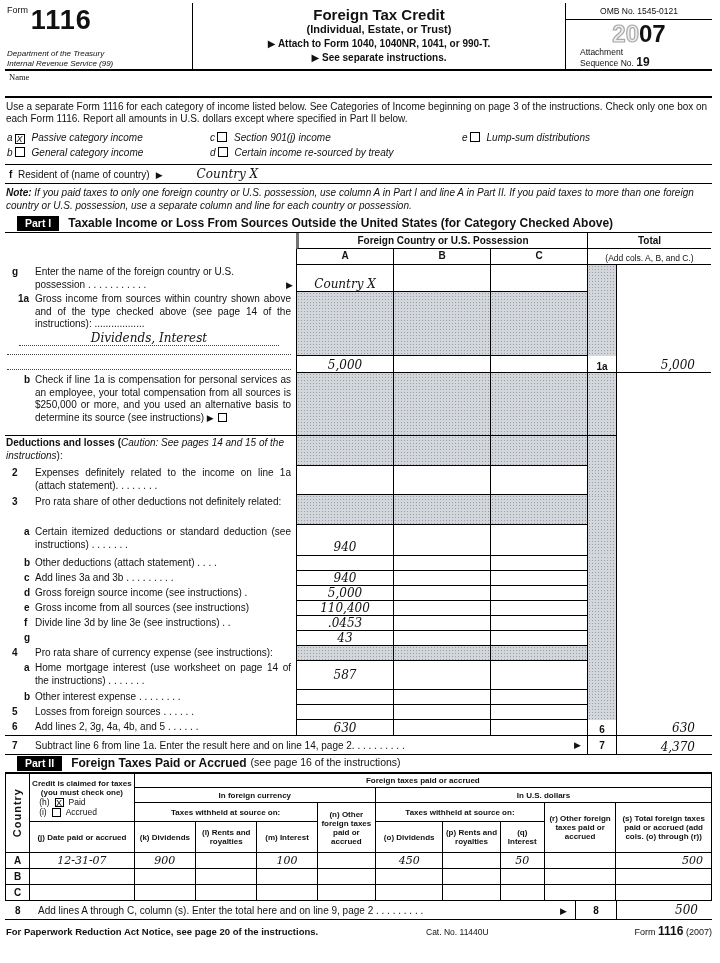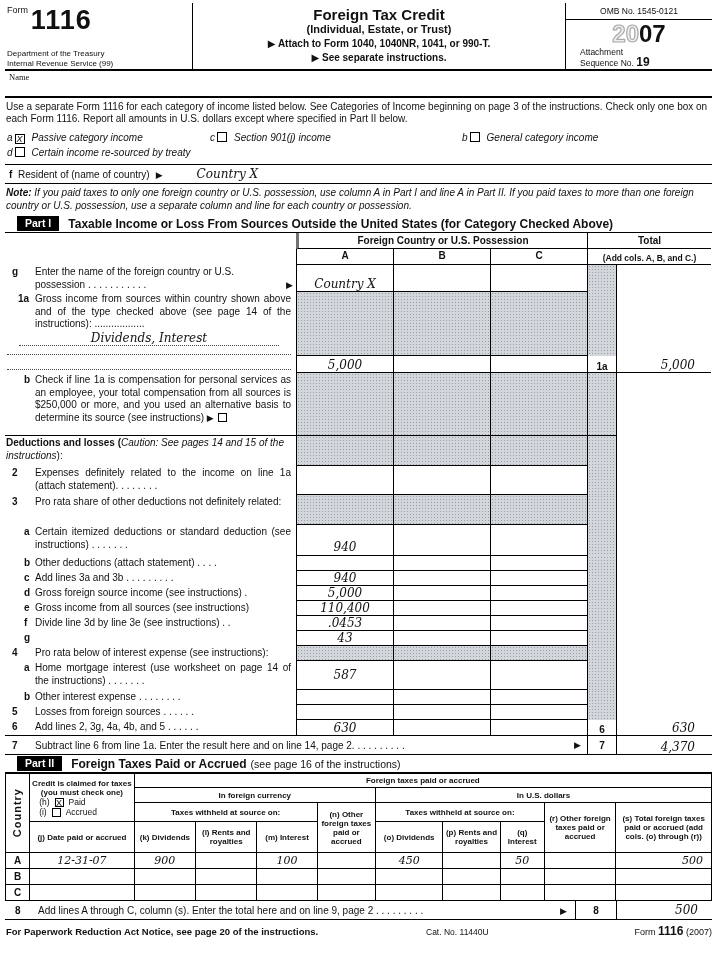--- a/index.html
+++ b/index.html
@@ -6,21 +6,21 @@
   html,body { background:#fff; }
   body { width:720px; height:963px; overflow:hidden; color:#111;
          font-family:"Liberation Sans","DejaVu Sans",sans-serif; font-size:10px; }
   .page { padding:3px 8px 0 5px; }
 
   
   .hdr { display:flex; border-bottom:2.5px solid #000; }
   .hdr-left { width:188px; border-right:1px solid #000; padding:2px 2px 1px 2px; }
   .form-word { font-size:9px; vertical-align:top; }
   .form-no { font-size:27px; font-weight:bold; letter-spacing:1px; }
-  .dept { font-size:8px; line-height:9.5px; margin-top:13px; }
+  .dept { font-size:8px; line-height:9.5px; margin-top:13px;font-style:italic; }
   .hdr-center { flex:1; text-align:center; padding-top:3px; }
   .title { font-size:15px; font-weight:bold; }
   .subtitle { font-size:11px; font-weight:bold; }
   .attach { font-size:10px; font-weight:bold; margin-top:3px; }
   .hdr-right { width:147px; border-left:1px solid #000; text-align:center; }
   .omb { font-size:8.5px; padding:3px 0 3px; border-bottom:1px solid #000; }
   .year { font-size:24px; font-weight:bold; line-height:26px; margin-top:1px; }
   .year .outline { color:#eee; -webkit-text-stroke:1.2px #a9a9a9; }
   .attach-seq { font-size:8.5px; text-align:left; padding-left:14px; line-height:10px; }
   .seq-no { font-weight:bold; font-size:12px; }
@@ -49,21 +49,21 @@
 
   
   .frow { border-top:1.5px solid #000; border-bottom:1.5px solid #000;
           display:flex; padding:2px 2px 2px 4px; align-items:baseline; }
   .frow .arrow { margin:0 6px; }
   .frow .hv { margin-left:28px; }
   .note { padding:3px 0 3px 1px; line-height:12.5px; font-style:italic; }
   .note b { font-style:normal; font-weight:bold; font-style:italic; }
 
   
-  .partbar { display:flex; align-items:center; border-bottom:1px solid #000;
+  .partbar { display:flex; align-items:flex-start; border-bottom:1px solid #000;
              padding:1px 12px 1px; }
   .part-tag { background:#000; color:#fff; font-weight:bold; font-size:10.5px;
               padding:1px 8px 2px; margin-right:9px; }
   .part-title { font-weight:bold; font-size:12px; }
   .part-title-suffix { font-size:10.5px; margin-left:4px; }
 
   
   .p1row { display:flex; }
   .p1desc { width:291px; padding:1px 3px 0 0; position:relative; }
   .cA,.cB,.cC { width:97px; border-left:1px solid #000; }
@@ -71,21 +71,21 @@
   .cT { width:95px; border-left:1px solid #000; }
   .bb { border-bottom:1px solid #000; }
   .sh { background-color:#d3d6da;
         background-image:radial-gradient(#989fa7 30%, rgba(0,0,0,0) 32%);
         background-size:3px 3px; }
   .cell-val { display:flex; align-items:flex-end; justify-content:center; height:100%; }
   .cT .cell-val { justify-content:flex-end; padding-right:16px; }
   .cN .cell-val { justify-content:center; font-weight:bold; font-size:10px;
                   font-family:"Liberation Sans",sans-serif; font-style:normal; }
   .hdrc { font-weight:bold; text-align:center; }
-  .addcols { font-size:8.5px; font-weight:bold; text-align:center; padding-top:4px; }
+  .addcols { font-size:8.5px; font-weight:normal; text-align:center; padding-top:4px; }
   .dl { display:flex; line-height:12.5px; }
   .dno { flex:0 0 30px; font-weight:bold; }
   .dno.n { padding-left:7px; } .dno.na { padding-left:13px; } .dno.a { padding-left:19px; }
   .dtx { flex:1; text-align:justify; padding-right:2px; }
   .dtx.noj { text-align:left; }
   .lead { flex:1; overflow:hidden; white-space:nowrap; padding:0 3px; }
   .dotline { border-bottom:1.5px dotted #444; height:9px; margin:0 2px; }
   .wline { text-align:center; border-bottom:1.5px dotted #444; margin:0 14px; }
   .dedhead { line-height:12.5px; padding-left:1px; }
   .dedhead .cap { font-style:italic; }
@@ -156,20 +156,21 @@
     <div class="nr-left">
       <div class="lbl">Name</div>
     </div>
   </div>
 
   <div class="intro">Use a separate Form 1116 for each category of income listed below. See Categories of Income beginning on page 3 of the instructions. Check only one box on each Form 1116. Report all amounts in U.S. dollars except where specified in Part II below.</div>
 
   <div class="cats">
     <div class="cat"><span class="ltr">a</span><span class="cb">X</span><span>Passive category income</span></div>
     <div class="cat"><span class="ltr">c</span><span class="cb"></span><span>Section 901(j) income</span></div>
+    <div class="cat"><span class="ltr">e</span><span class="cb"></span><span>Lump-sum distributions</span></div>
     <div class="cat"><span class="ltr">b</span><span class="cb"></span><span>General category income</span></div>
     <div class="cat"><span class="ltr">d</span><span class="cb"></span><span>Certain income re-sourced by treaty</span></div>
   </div>
 
   <div class="frow">
     <b>f</b>&nbsp;&nbsp;
     <span>Resident of (name of country)</span>
     <span class="arrow">▶</span>
     <span class="hv">Country X</span>
   </div>
@@ -404,21 +405,21 @@
         <div class="cB bb"></div>
         <div class="cC bb"></div>
         <div class="cN sh"></div>
         <div class="cT"></div>
     </div>
 
     <div class="p1row" style="height:15px">
       <div class="p1desc">
           <div class="dl">
             <span class="dno n">4</span>
-            <span class="dtx noj">Pro rata below of interest expense (see instructions):</span>
+            <span class="dtx noj">Pro rata share of currency expense (see instructions):</span>
           </div>
         </div>
       <div class="cA sh bb"></div>
         <div class="cB sh bb"></div>
         <div class="cC sh bb"></div>
         <div class="cN sh"></div>
         <div class="cT"></div>
     </div>
 
     <div class="p1row" style="height:29px">

